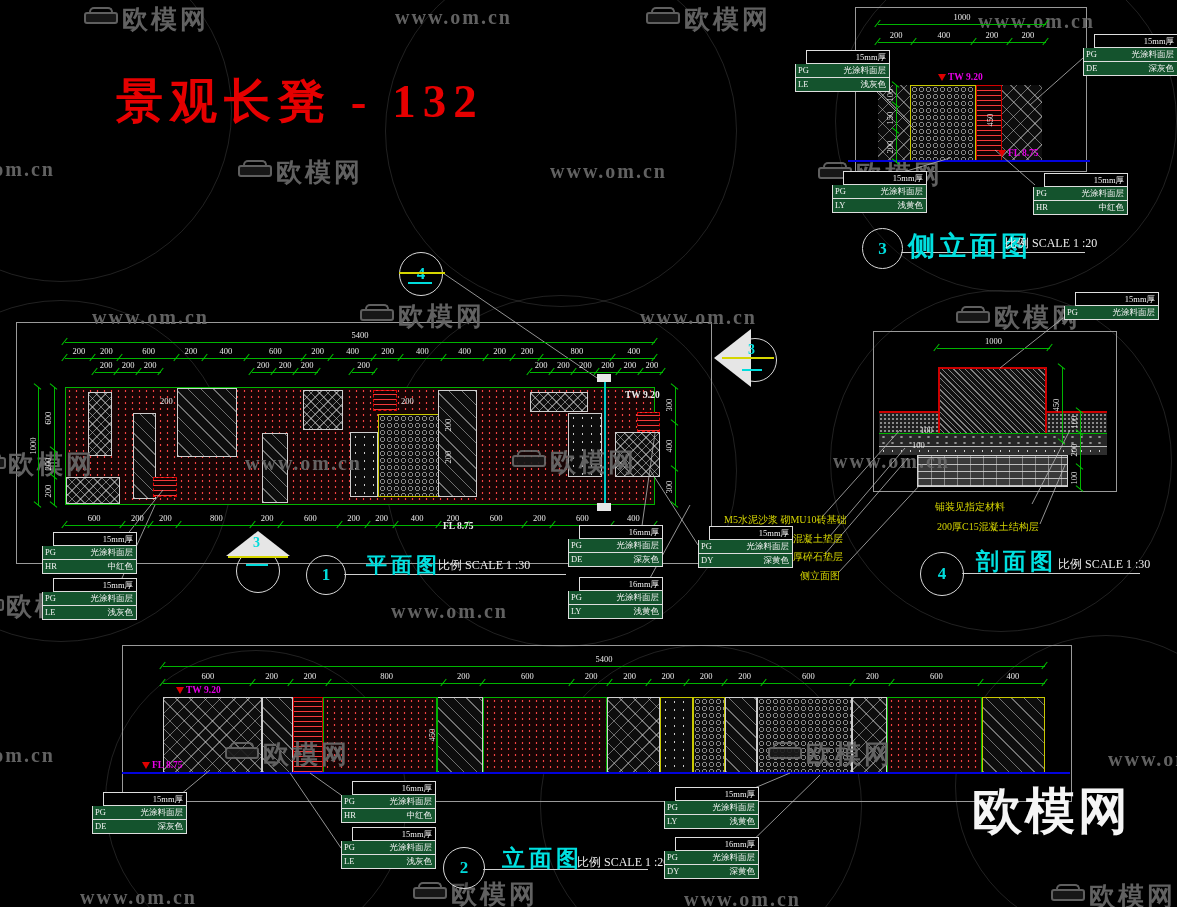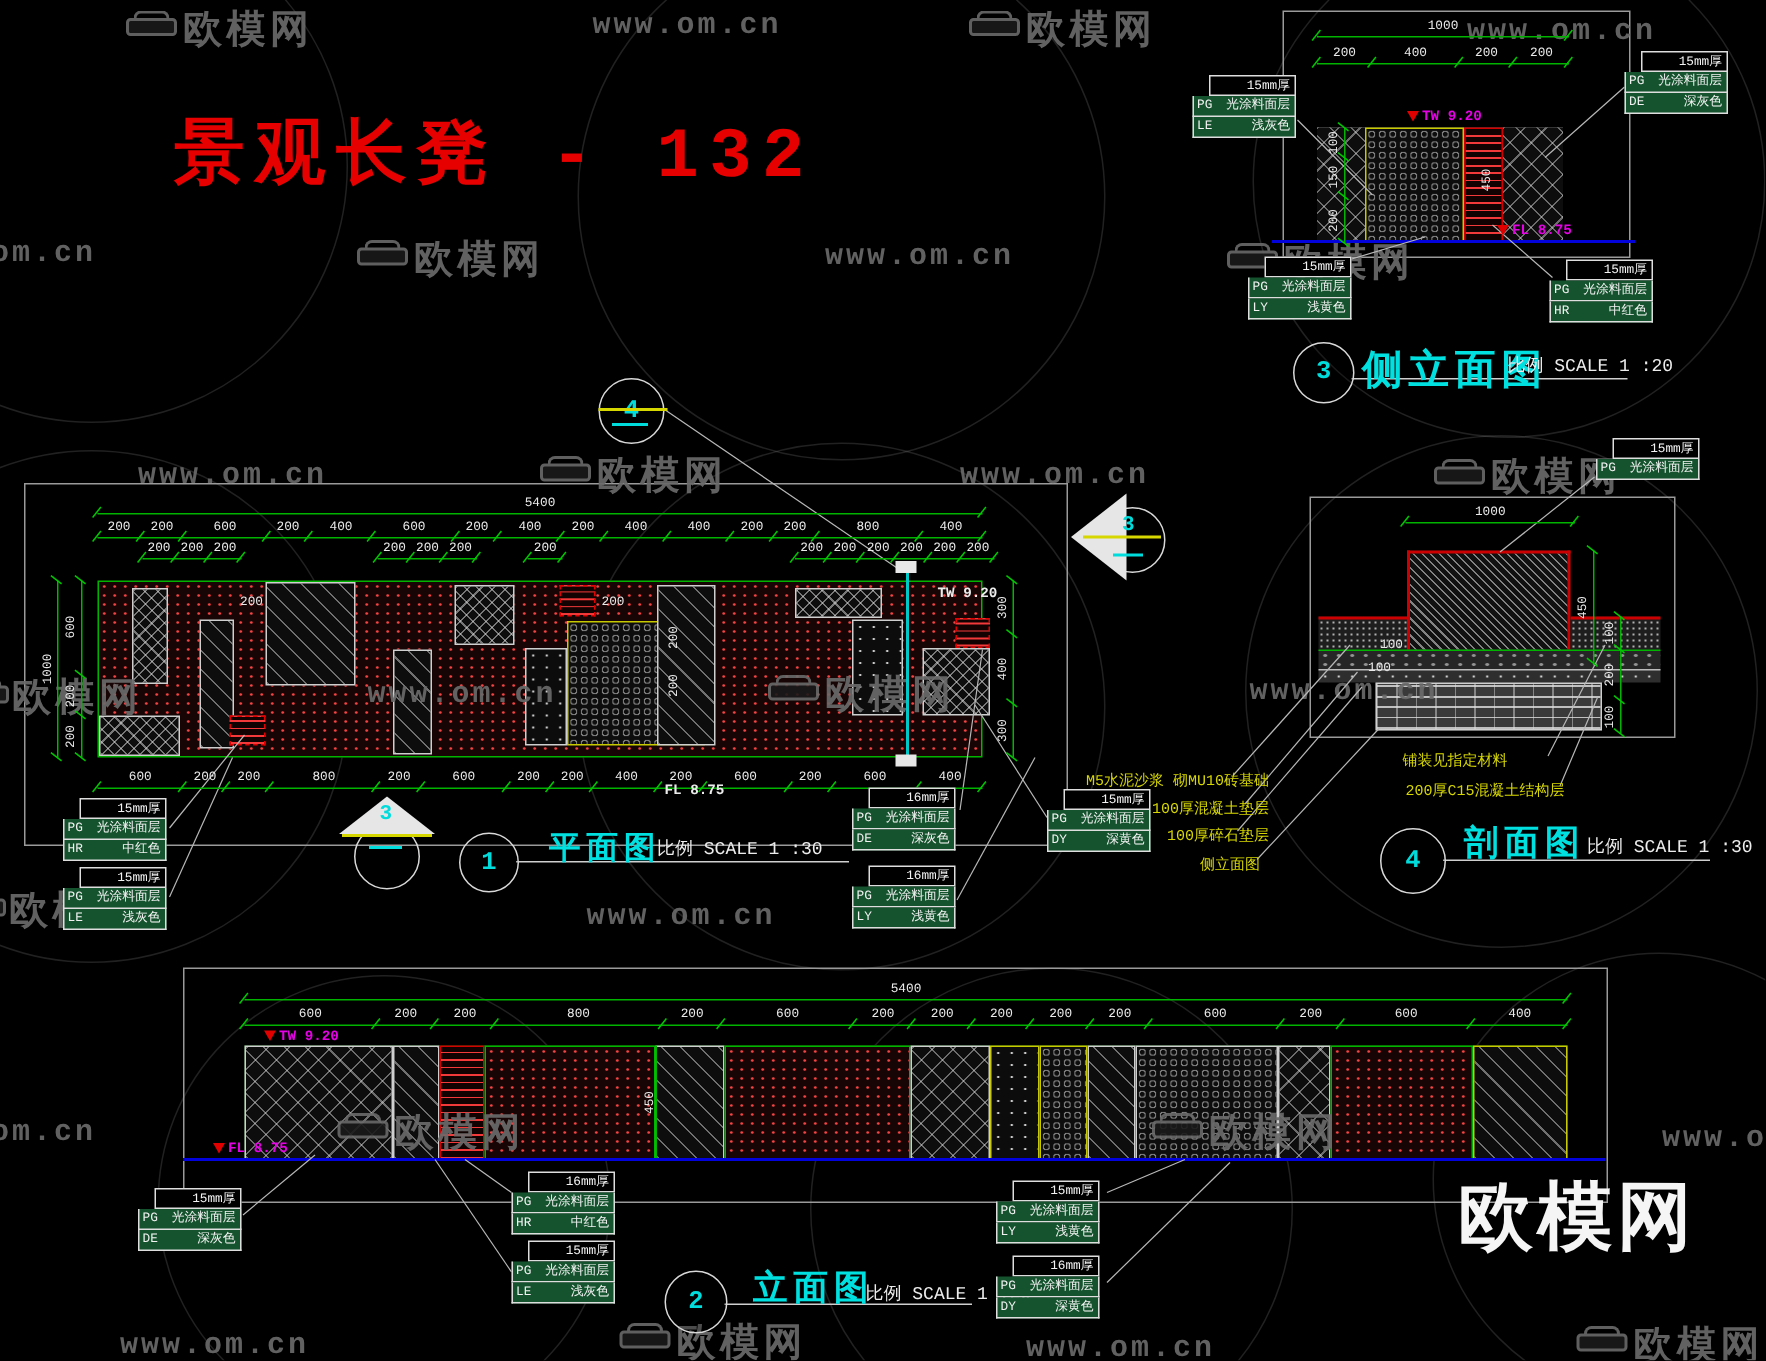--- a/index.html
+++ b/index.html
@@ -1,17 +1,17 @@
 <!DOCTYPE html>
 <html><head>
 <meta charset="utf-8">
 <style>
   html,body{margin:0;padding:0;background:#000;}
   #canvas{position:relative;width:1177px;height:907px;background:#000;overflow:hidden;
-          font-family:Liberation Mono, monospace;}
+          font-family:Liberation Serif, serif;}
   
   .wm{position:absolute;color:#6a6a6a;font-weight:bold;z-index:4;white-space:nowrap;opacity:.92}
   .wm-cn{font-size:26px;letter-spacing:3px;}
   .wm-url{font-size:20px;letter-spacing:2px;}
   .wm-circle{position:absolute;border:1px solid rgba(130,130,130,.25);border-radius:50%;z-index:1;}
   .sofa{position:absolute;width:34px;height:17px;z-index:4;opacity:.9}
   .sofa::before{content:"";position:absolute;left:5px;right:5px;top:0;height:8px;
     border:2px solid #6a6a6a;border-bottom:none;border-radius:5px 5px 0 0;}
   .sofa::after{content:"";position:absolute;left:0;right:0;bottom:0;height:8px;
     border:2px solid #6a6a6a;border-radius:3px;background:#1a1a1a;}
@@ -51,21 +51,21 @@
   .dimchain.v{flex-direction:column;width:12px;border-right:1px solid #00b400;}
   .dimchain.v .seg{align-items:center;justify-content:center;}
   .dimchain.v .seg span{transform:rotate(-90deg);}
   .dimchain.v .seg::before,.dimchain.v .seg::after{content:"";position:absolute;height:1px;width:9px;background:#00c800;right:-4px;transform:rotate(38deg);}
   .dimchain.v .seg::before{top:-1px;visibility:hidden;}
   .dimchain.v .seg:first-child::before{visibility:visible;}
   .dimchain.v .seg::after{bottom:0;}
   .dimlabel{position:absolute;font-size:8.5px;color:#e9e9e9;z-index:6;white-space:nowrap;}
   .rot{transform:rotate(-90deg);transform-origin:center;}
   
-  .matbox{position:absolute;width:69px;font-size:8.5px;color:#f2f2f2;z-index:8;}
+  .matbox{position:absolute;width:95px;font-size:8.5px;color:#f2f2f2;z-index:8;}
   .mb-t{border:1px solid #dedede;background:#000;text-align:right;padding:0 3px;margin-left:11px;height:12px;line-height:12px;}
   .mb-r{display:flex;border:1px solid #dedede;border-top:none;background:#14532d;height:13px;line-height:13px;}
   .mb-c{width:17px;padding-left:2px;}
   .mb-v{flex:1;text-align:right;padding-right:3px;}
   
   .bubble{position:absolute;border:1.5px solid #d8d8d8;border-radius:50%;color:#00dcdc;
           display:flex;align-items:center;justify-content:center;font-size:17px;font-weight:bold;z-index:7;background:rgba(0,0,0,.2)}
   .vtitle{position:absolute;color:#00e0e0;font-weight:bold;z-index:7;letter-spacing:4px;white-space:nowrap;}
   .vscale{position:absolute;color:#ececec;font-size:12px;z-index:7;white-space:nowrap;}
   .main-title{position:absolute;left:116px;top:70px;font-size:47px;font-weight:bold;color:#e60000;letter-spacing:7px;z-index:9;white-space:nowrap;}

